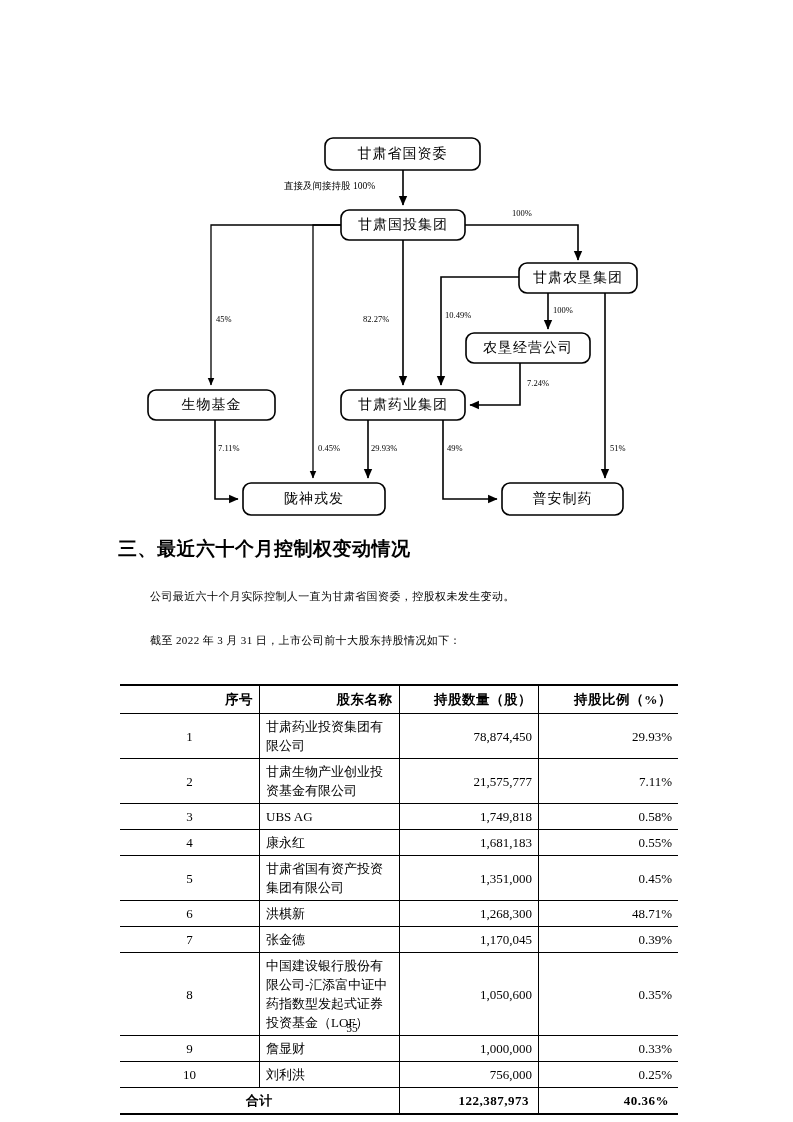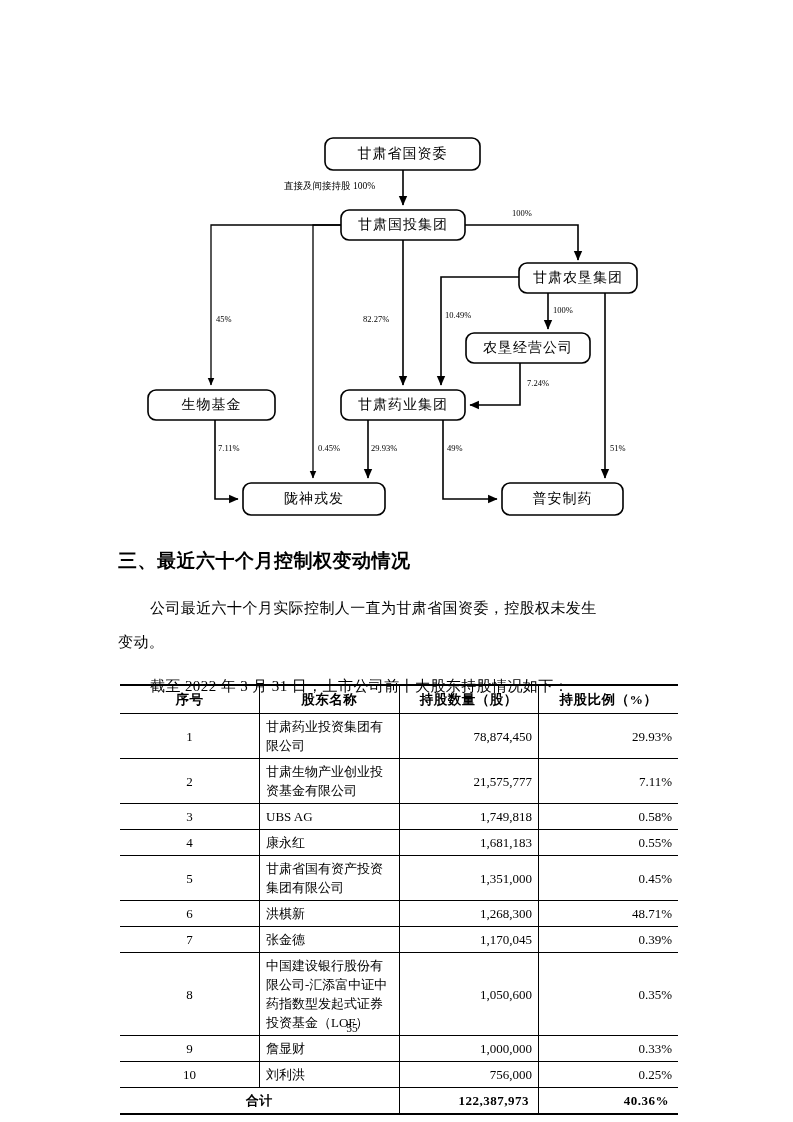--- a/index.html
+++ b/index.html
@@ -60,36 +60,36 @@
   .conn-thin {
     stroke: #000000;
     stroke-width: 1.3;
     fill: none;
   }
 
   
   #content {
     position: absolute;
     left: 0;
-    top: 545px;
+    top: 533px;
     width: 726px;
   }
   .section-heading {
     margin: 0;
     padding: 0 0 0 118px;
     font-size: 19px;
     font-weight: bold;
     font-family: "Liberation Sans", "DejaVu Sans", sans-serif;
     letter-spacing: 0.5px;
     line-height: 32px;
   }
   .para {
     margin: 0;
     padding: 0 118px 0 118px;
-    font-size: 15px;
+    font-size: 11px;
     line-height: 34px;
     text-indent: 32px;
     letter-spacing: 0.4px;
   }
   .para-1 { margin-top: 14px; }
   .para-2 { margin-top: 10px; }
 
   
   #shareholder-table-wrap {
     position: absolute;
@@ -108,21 +108,21 @@
     border-right: 1px solid #000;
     border-top: 1px solid #000;
     border-bottom: 1px solid #000;
     padding: 3px 6px;
     font-weight: normal;
     vertical-align: middle;
     line-height: 19px;
   }
   table.sh tr.head th {
     font-weight: bold;
-    text-align: center;
+    text-align: right;
     font-size: 13.5px;
     letter-spacing: 0.5px;
     border-top: 2.2px solid #000;
     border-bottom: 1.3px solid #000;
     padding: 4px 6px;
   }
   table.sh tr.head th:first-child { border-left: none; }
   table.sh tr.head th:last-child  { border-right: none; }
   table.sh tbody td:first-child { border-left: none; }
   table.sh tbody td:last-child  { border-right: none; }

